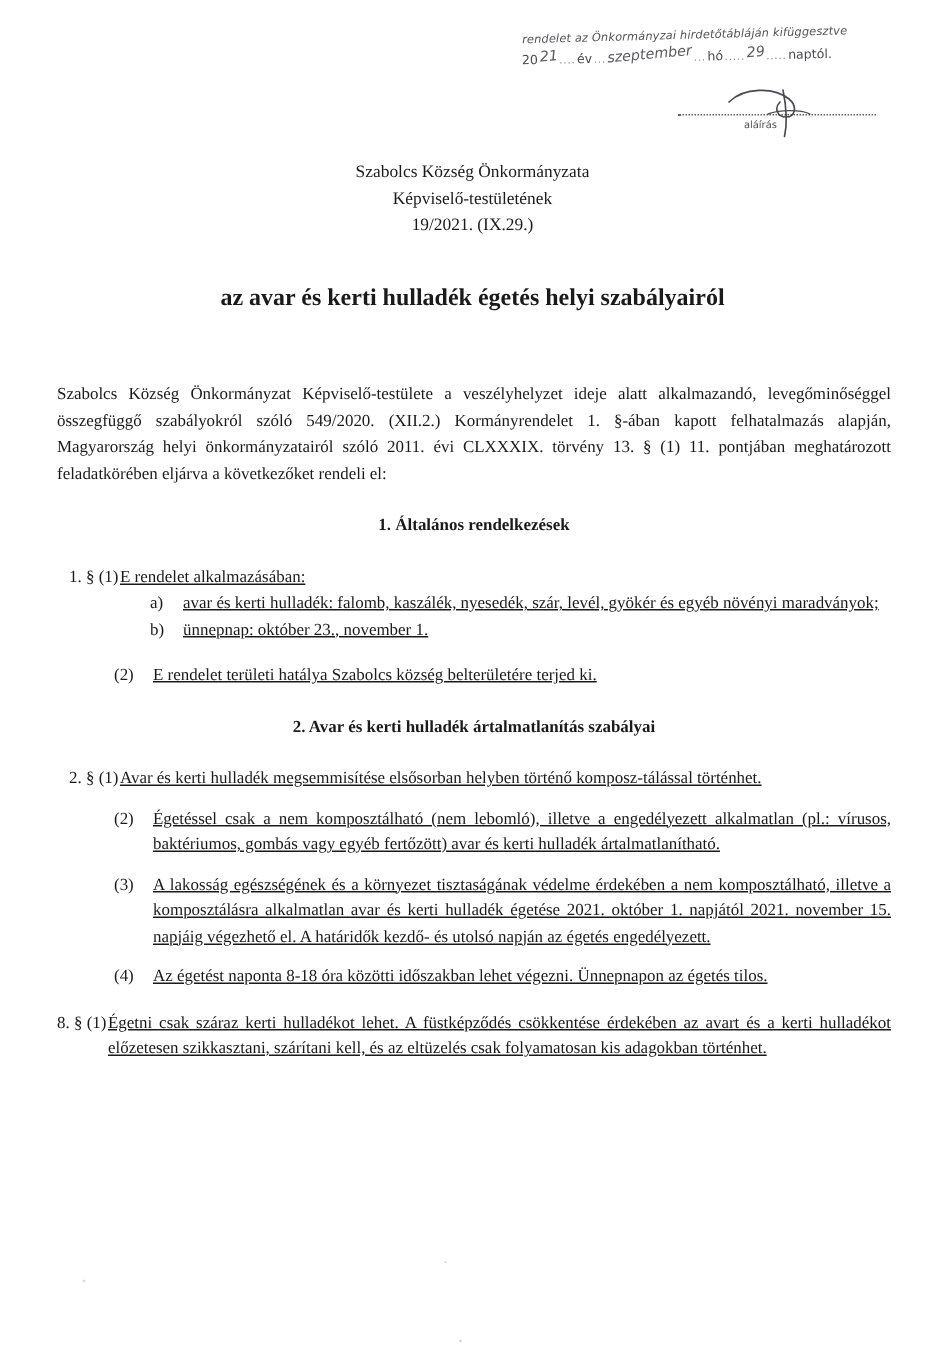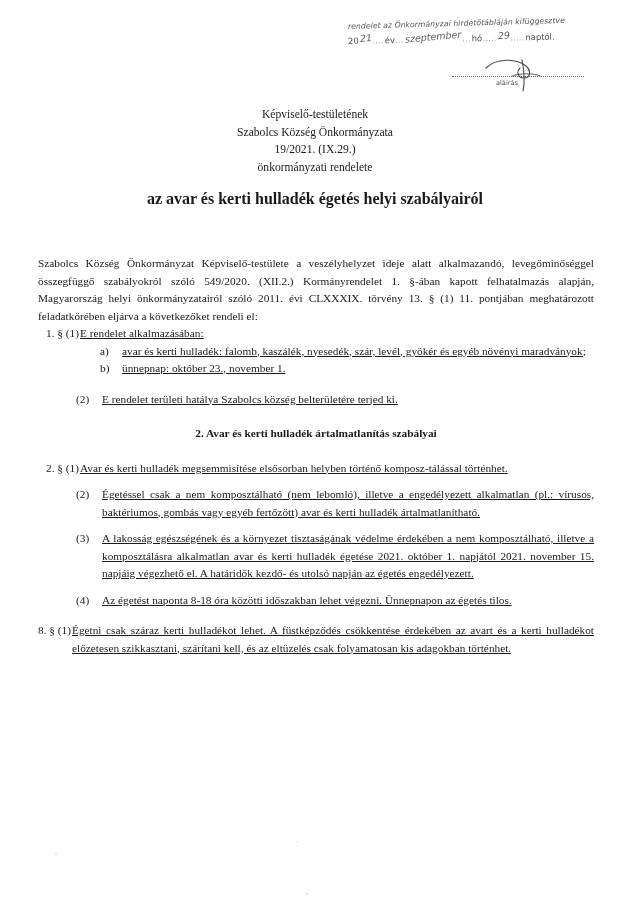--- a/index.html
+++ b/index.html
@@ -196,32 +196,32 @@
     <svg class="sigmark" width="84" height="36" viewBox="0 0 84 36">
       <path d="M4 12 C14 2, 34 2, 44 10 C50 15, 48 22, 42 22 C36 22, 34 16, 38 12" stroke="#2b2b35" stroke-width="1.1" fill="none" stroke-linecap="round"></path>
       <path d="M40 4 C42 14, 43 26, 41 35" stroke="#2b2b35" stroke-width="1.1" fill="none" stroke-linecap="round"></path>
       <path d="M30 20 C38 17, 52 17, 58 20" stroke="#2b2b35" stroke-width="0.9" fill="none" stroke-linecap="round"></path>
     </svg>
     <div class="sigline"></div>
     <div class="siglabel">aláírás</div>
   </div>
 
   <div class="title-block">
+    <div>Szabolcs Község Önkormányzata</div>
     <div>Képviselő-testületének</div>
-    <div>Szabolcs Község Önkormányzata</div>
     <div>19/2021. (IX.29.)</div>
-    <div>önkormányzati rendelete</div>
   </div>
 
   <div class="subtitle">az avar és kerti hulladék égetés helyi szabályairól</div>
 
   <div class="body-area">
 
     <p class="preamble">Szabolcs Község Önkormányzat Képviselő-testülete a veszélyhelyzet ideje alatt alkalmazandó, levegőminőséggel összegfüggő szabályokról szóló 549/2020. (XII.2.) Kormányrendelet 1. §-ában kapott felhatalmazás alapján, Magyarország helyi önkormányzatairól szóló 2011. évi CLXXXIX. törvény 13. § (1) 11. pontjában meghatározott feladatkörében eljárva a következőket rendeli el:</p>
 
+    <div class="sec-head">1. Általános rendelkezések</div>
 
     <div class="para lvl1">
       <span class="marker mk-w18">1. § (1)</span>
       <span class="ptext">E rendelet alkalmazásában:</span>
     </div>
 
     <div class="listitem">
       <span class="marker">a)</span>
       <span class="ptext">avar és kerti hulladék: falomb, kaszálék, nyesedék, szár, levél, gyökér és egyéb növényi maradványok;</span>
     </div>

